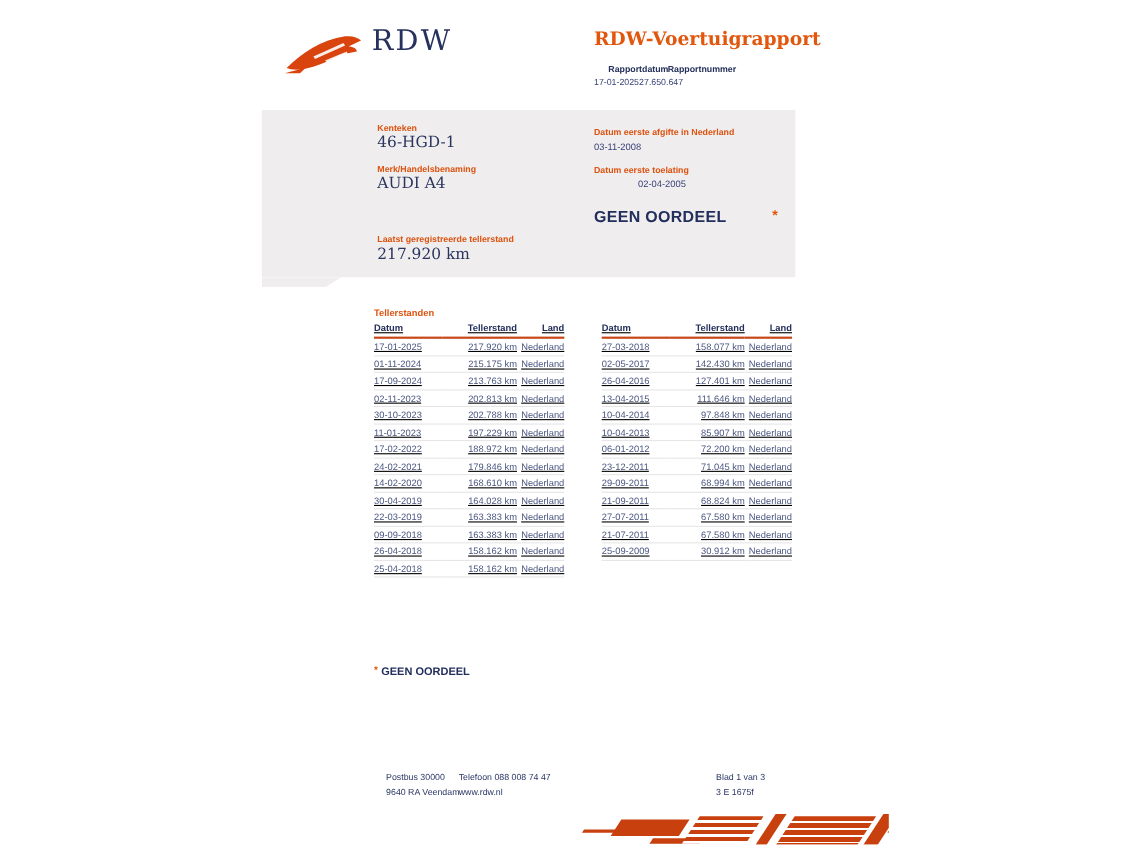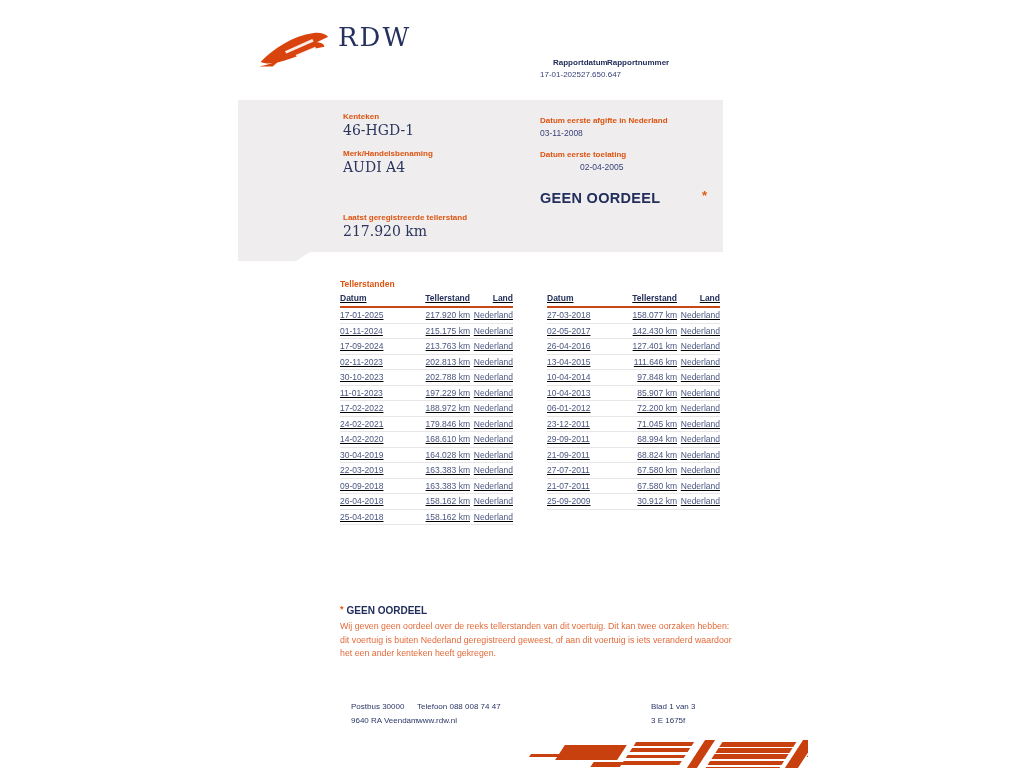--- a/index.html
+++ b/index.html
@@ -59,20 +59,21 @@
 <div class="page">
 
   <svg class="logo-wing" viewBox="0 0 100 60">
     <path fill="#D9430E" d="M6 47 C24 29 48 13 76 9 C84 8 91 10 95 14 L80 21 C86 21 90 24 90 27 L70 31 C56 40 34 48 18 49 C13 49 8 48 6 47 Z"></path>
     <path fill="#ffffff" d="M38 33 L74 17 L76 20 L40 36 Z" opacity="0.9"></path>
     <path fill="#ffffff" d="M52 38 L78 27 L79 30 L54 40 Z" opacity="0.9"></path>
     <path fill="#D9430E" d="M4 53 C14 51 24 48 32 44 L22 53 Z"></path>
   </svg>
   <div class="logo-text">RDW</div>
 
+  <div class="report-title">RDW-Voertuigrapport</div>
   <div class="meta-label" style="left:540px; top:58px;padding-left:13px;">Rapportdatum</div>
   <div class="meta-label" style="left:607px; top:58px;">Rapportnummer</div>
   <div class="meta-value" style="left:540px; top:70px;">17-01-2025</div>
   <div class="meta-value" style="left:581px; top:70px;">27.650.647</div>
 
   <div class="info-box"></div>
   <div class="box-tab"></div>
 
   <div class="field-label" style="left:343px; top:112px;">Kenteken</div>
   <div class="field-value-lg" style="left:343px; top:122px;">46-HGD-1</div>
@@ -259,21 +260,20 @@
           <td>25-09-2009</td>
           <td>30.912 km</td>
           <td>Nederland</td>
         </tr>
       </tbody>
   </table>
 
   <div class="footnote-head">
     <span class="star">*</span><span>GEEN OORDEEL</span>
   </div>
-  <div class="footnote-body">Wij geven geen oordeel over de reeks tellerstanden van dit voertuig. Dit kan twee oorzaken hebben: dit voertuig is buiten Nederland geregistreerd geweest, of aan dit voertuig is iets veranderd waardoor het een ander kenteken heeft gekregen.</div>
 
   <div class="foot" style="left:340px; top:702px;">Postbus 30000</div>
   <div class="foot" style="left:340px; top:716px;">9640 RA Veendam</div>
   <div class="foot" style="left:406px; top:702px;">Telefoon 088 008 74 47</div>
   <div class="foot" style="left:406px; top:716px;">www.rdw.nl</div>
   <div class="foot foot-right" style="left:640px; top:702px;">Blad 1 van 3</div>
   <div class="foot foot-right" style="left:640px; top:716px;">3 E 1675f</div>
 
   <div class="deco">
     <div class="bar" style="left:2px;  top:17px; width:40px; height:3px;"></div>

